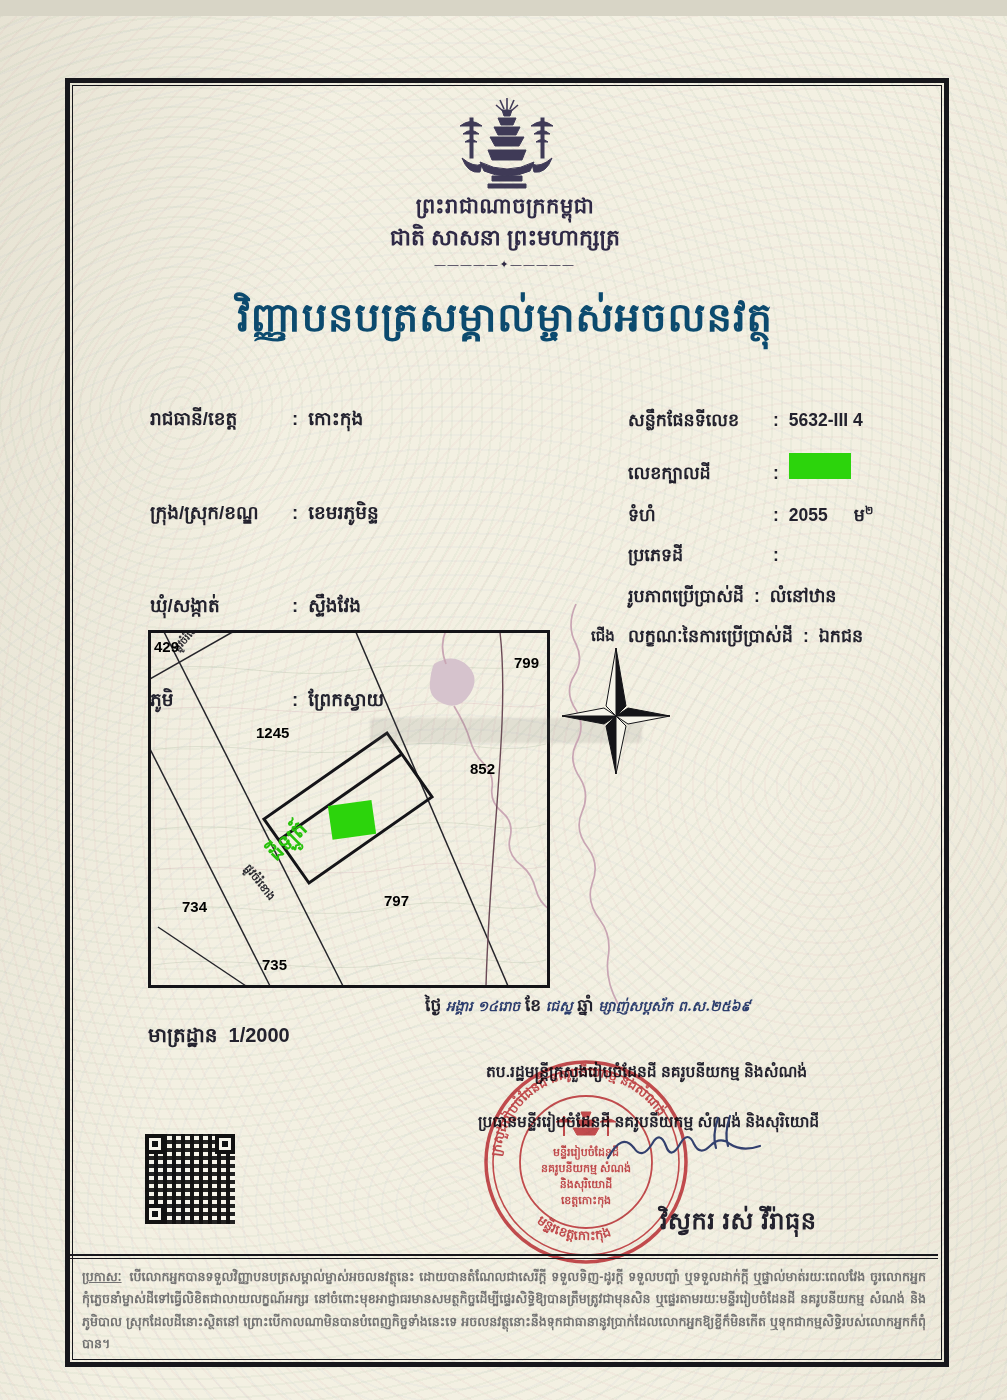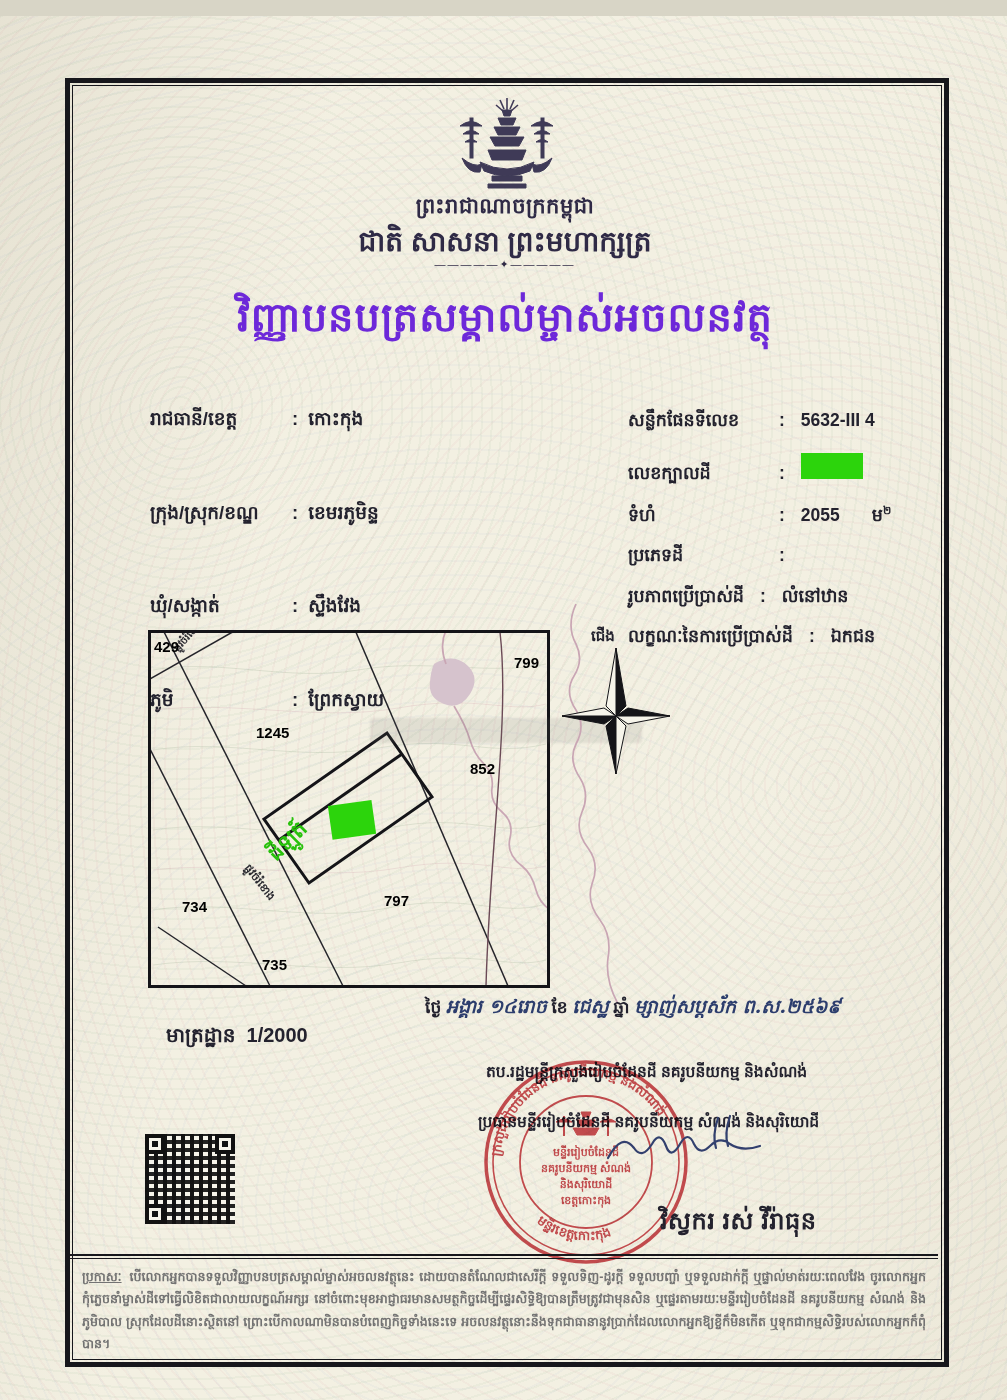--- a/index.html
+++ b/index.html
@@ -12,51 +12,51 @@
       repeating-radial-gradient(circle at 82% 55%, rgba(215,150,160,.08) 0 2px, transparent 2px 12px),
       repeating-radial-gradient(circle at 45% 85%, rgba(140,160,205,.06) 0 2px, transparent 2px 14px),
       linear-gradient(100deg, rgba(208,202,184,.35), rgba(255,255,255,0) 28%, rgba(255,255,255,0) 72%, rgba(222,216,198,.35));}
   .frame{position:absolute;left:65px;top:62px;width:874px;height:1279px;border:5px solid #17171c;}
   .frame::after{content:"";position:absolute;inset:2px;border:1px solid #17171c;}
   .abs{position:absolute;}
   .k{font-weight:700;color:#23222e;}
   .center{text-align:center;}
   .crest{left:452px;top:80px;width:110px;height:100px;}
   .kingdom{left:330px;top:176px;width:350px;font-size:21px;letter-spacing:.5px;color:#2f2a46;}
-  .motto{left:330px;top:208px;width:350px;font-size:28px;color:#2f2a46;}
+  .motto{left:330px;top:208px;width:350px;font-size:22px;color:#2f2a46;}
   .orn{left:430px;top:242px;width:150px;font-size:11px;color:#2f2a46;letter-spacing:2px;}
-  .title{left:120px;top:276px;width:770px;font-size:40px;color:#6d28d9;letter-spacing:1px;}
+  .title{left:120px;top:276px;width:770px;font-size:40px;color:#0c4a6e;letter-spacing:1px;}
   .docnum{left:250px;top:340px;width:510px;font-size:21px;}
   .redact{display:inline-block;vertical-align:middle;background:#2cd40c;}
   .fieldcol{display:flex;flex-direction:column;}
   .frow{display:flex;align-items:baseline;font-size:18.5px;font-weight:700;line-height:1;}
   .frow .lbl{flex:0 0 auto;}
   .frow .col{margin:0 10px;}
   .left-fields{left:150px;top:394px;width:360px;gap:48px;}
   .left-fields .frow{margin-bottom:27px;}
   .left-fields .lbl{width:132px;}
   .right-fields{left:628px;top:396px;width:320px;}
-  .right-fields .frow{margin-bottom:23px;font-size:17.5px;gap:6px;}
+  .right-fields .frow{margin-bottom:23px;font-size:17.5px;}
   .right-fields .frow.fixed .lbl{width:135px;}
   sup{font-size:11px;}
   .mapwrap{left:148px;top:614px;width:402px;height:358px;}
   .northlbl{left:591px;top:610px;font-size:15px;}
   .compass{left:560px;top:628px;width:112px;height:132px;}
   .outstream{left:548px;top:588px;width:120px;height:400px;}
-  .scale{left:166px;top:1006px;font-size:20px;}
+  .scale{left:148px;top:1006px;font-size:20px;}
   .qr{left:145px;top:1118px;width:90px;height:90px;position:absolute;
     background:
       repeating-linear-gradient(0deg,rgba(17,17,17,.92) 0 4px,transparent 4px 8px),
       repeating-linear-gradient(90deg,#141414 0 4px,#f6f4ea 4px 9px);}
   .qr .finder{position:absolute;width:20px;height:20px;background:#f6f4ea;border:4px solid #111;box-sizing:border-box;}
   .qr .finder::after{content:"";position:absolute;inset:3px;background:#111;}
   .qr .f1{left:0;top:0;} .qr .f2{right:0;top:0;} .qr .f3{left:0;bottom:0;}
   .hand{font-family:"DejaVu Serif",serif;font-style:italic;font-weight:600;color:#2c3d6d;}
   .dateline1{left:425px;top:978px;width:560px;font-size:17px;font-weight:700;}
-  .dateline1 .hand{font-size:19px;text-align:right;}
+  .dateline1 .hand{font-size:14px;text-align:right;}
   .dateline2{left:478px;top:1012px;width:480px;font-size:17.5px;font-weight:700;}
   .dateline2 .hand{font-size:19px;}
   .auth1{left:486px;top:1046px;width:470px;font-size:15.5px;}
   .auth2{left:478px;top:1096px;width:480px;font-size:15.5px;}
   .stamp{left:478px;top:1038px;width:216px;height:216px;opacity:.86;mix-blend-mode:multiply;}
   .sig{left:598px;top:1092px;width:180px;height:80px;}
   .signer{left:660px;top:1190px;width:260px;font-size:24px;letter-spacing:.5px;}
   .notes-sep{left:70px;top:1238px;width:868px;border-top:2.5px solid #17171c;}
   .notes-sep::after{content:"";display:block;margin-top:2px;border-top:1px solid #17171c;}
   .notes{left:82px;top:1250px;width:844px;font-size:12.6px;line-height:1.78;color:#737373;

